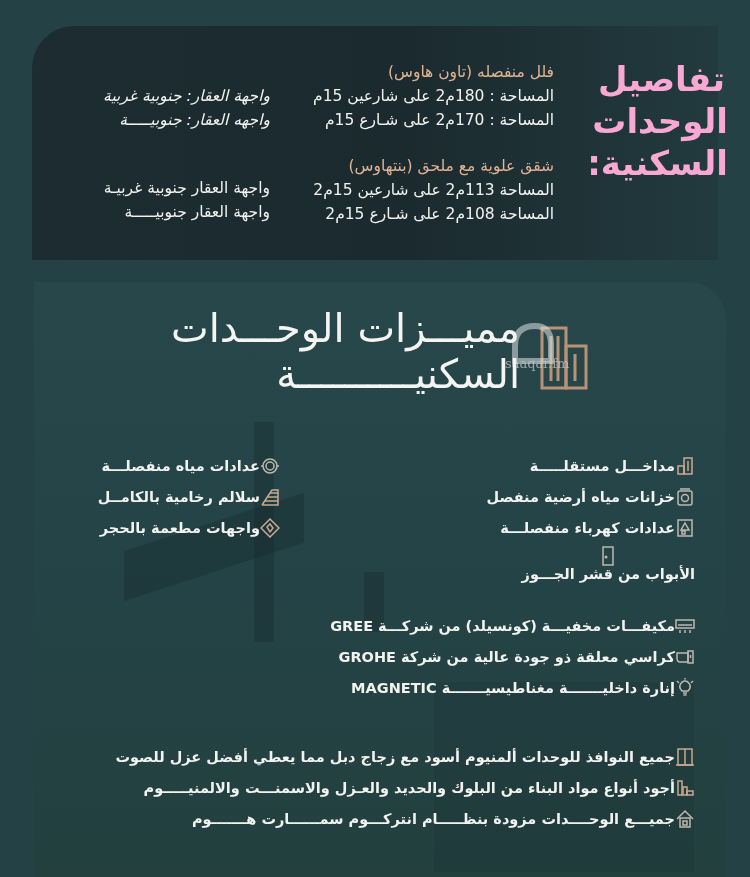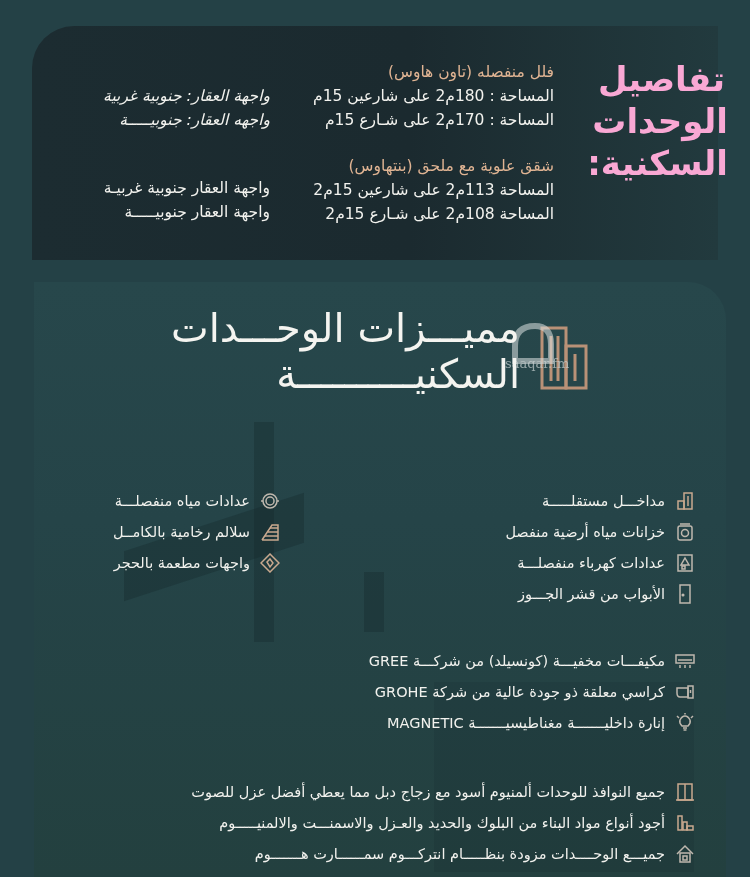--- a/index.html
+++ b/index.html
@@ -43,21 +43,21 @@
     }
     .features-title .l2 { display: block; }
     .logo {
       position: absolute; left: 507px; top: 306px; width: 90px; height: 90px;
     }
     .logo-text {
       position: absolute; left: 505px; top: 356px; font-family: "DejaVu Serif", serif;
       font-size: 13px; color: rgba(200,210,210,0.7);
     }
 
-    .feat { position: absolute; direction: rtl; display: flex; align-items: center; gap: 10px; font-size: 14.5px; font-weight: normal; height: 26px; margin-top: 35px; }
+    .feat { position: absolute; direction: rtl; display: flex; align-items: center; font-size: 14.5px; font-weight: bold; height: 26px; }
     .feat .ic { width: 20px; height: 20px; flex: none; }
     .feat span.t { white-space: nowrap; }
   </style>
 </head>
 <body>
 
 <div class="panel-top"></div>
 
 <div class="details-title">
   <div>تفاصيل</div>
@@ -132,21 +132,21 @@
 <div class="feat" style="right:55px;top:515px;">
   <svg class="ic" viewBox="0 0 20 20">
       <g fill="none" stroke="#bfb8ae" stroke-width="1.5">
         <rect x="3" y="2" width="14" height="16"></rect>
         <path d="M10 5 L14 12 L6 12 Z"></path>
         <rect x="7" y="13" width="3" height="3"></rect>
       </g>
     </svg>
   <span class="t">عدادات كهرباء منفصلـــة</span>
 </div>
-<div class="feat" style="right:55px;top:546px;">
+<div class="feat" style="right:55px;top:546px;flex-direction:column;">
   <svg class="ic" viewBox="0 0 20 20">
       <g fill="none" stroke="#bfb8ae" stroke-width="1.5">
         <rect x="5" y="1" width="10" height="18"></rect>
         <circle cx="8" cy="11" r="0.8" fill="#bfb8ae"></circle>
       </g>
     </svg>
   <span class="t">الأبواب من قشر الجـــوز</span>
 </div>
 
 <div class="feat" style="right:470px;top:453px;">

